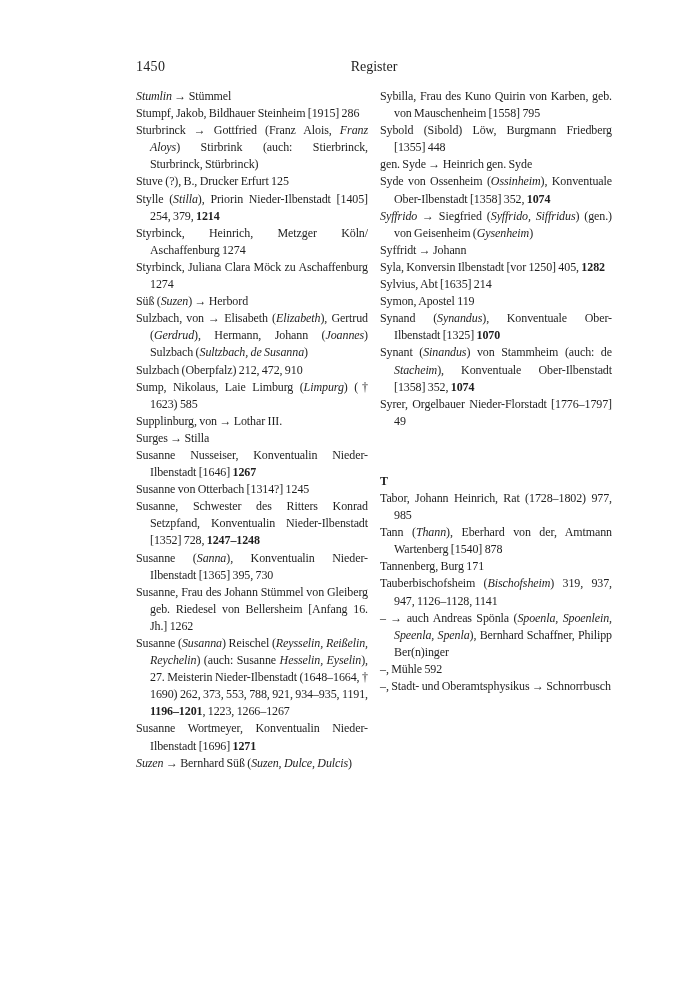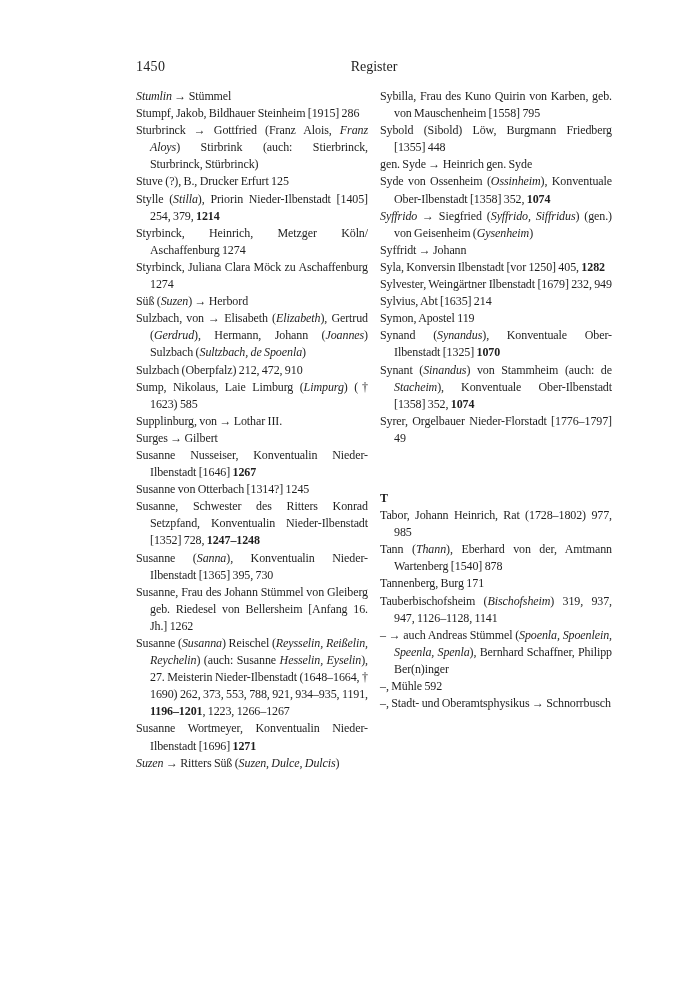--- a/index.html
+++ b/index.html
@@ -66,52 +66,51 @@
     <div class="columns">
       <div class="col">
           <p class="entry"><span class="i">Stumlin</span><span> → Stümmel</span></p>
           <p class="entry"><span>Stumpf, Jakob, Bildhauer Steinheim [1915] 286</span></p>
           <p class="entry"><span>Sturbrinck → Gottfried (Franz Alois, </span><span class="i">Franz Aloys</span><span>) Stirbrink (auch: Stierbrinck, Sturbrinck, Stürbrinck)</span></p>
           <p class="entry"><span>Stuve (?), B., Drucker Erfurt 125</span></p>
           <p class="entry"><span>Stylle (</span><span class="i">Stilla</span><span>), Priorin Nieder-Ilbenstadt [1405] 254, 379, </span><span class="b">1214</span></p>
           <p class="entry"><span>Styrbinck, Heinrich, Metzger Köln/​Aschaffenburg 1274</span></p>
           <p class="entry"><span>Styrbinck, Juliana Clara Möck zu Aschaf­fenburg 1274</span></p>
           <p class="entry"><span>Süß (</span><span class="i">Suzen</span><span>) → Herbord</span></p>
-          <p class="entry"><span>Sulzbach, von → Elisabeth (</span><span class="i">Elizabeth</span><span>), Gertrud (</span><span class="i">Gerdrud</span><span>), Hermann, Johann (</span><span class="i">Joannes</span><span>) Sulzbach (</span><span class="i">Sultzbach, de Spoenla</span><span>)</span></p>
+          <p class="entry"><span>Sulzbach, von → Elisabeth (</span><span class="i">Elizabeth</span><span>), Gertrud (</span><span class="i">Gerdrud</span><span>), Hermann, Johann (</span><span class="i">Joannes</span><span>) Sulzbach (</span><span class="i">Sultzbach, de Susanna</span><span>)</span></p>
           <p class="entry"><span>Sulzbach (Oberpfalz) 212, 472, 910</span></p>
           <p class="entry"><span>Sump, Nikolaus, Laie Limburg (</span><span class="i">Limpurg</span><span>) († 1623) 585</span></p>
           <p class="entry"><span>Supplinburg, von → Lothar III.</span></p>
-          <p class="entry"><span>Surges → Gilbert</span></p>
+          <p class="entry"><span>Surges → Stilla</span></p>
           <p class="entry"><span>Susanne Nusseiser, Konventualin Nieder-Ilbenstadt [1646] </span><span class="b">1267</span></p>
           <p class="entry"><span>Susanne von Otterbach [1314?] 1245</span></p>
           <p class="entry"><span>Susanne, Schwester des Ritters Konrad Setzpfand, Konventualin Nieder-Ilbenstadt [1352] 728, </span><span class="b">1247–1248</span></p>
           <p class="entry"><span>Susanne (</span><span class="i">Sanna</span><span>), Konventualin Nieder-Ilbenstadt [1365] 395, 730</span></p>
           <p class="entry"><span>Susanne, Frau des Johann Stümmel von Gleiberg geb. Riedesel von Bellersheim [Anfang 16. Jh.] 1262</span></p>
           <p class="entry"><span>Susanne (</span><span class="i">Susanna</span><span>) Reischel (</span><span class="i">Reysselin, Reißelin, Reychelin</span><span>) (auch: Susanne </span><span class="i">Hesselin, Eyselin</span><span>), 27. Meisterin Nieder-Ilbenstadt (1648–1664, † 1690) 262, 373, 553, 788, 921, 934–935, 1191, </span><span class="b">1196–1201</span><span>, 1223, 1266–1267</span></p>
           <p class="entry"><span>Susanne Wortmeyer, Konventualin Nieder-Ilbenstadt [1696] </span><span class="b">1271</span></p>
-          <p class="entry"><span class="i">Suzen</span><span> → Ritters Süß (</span><span class="i">Suzen, Dulce, Dulcis</span><span>)</span></p>
+          <p class="entry"><span class="i">Suzen</span><span> → Bernhard Süß (</span><span class="i">Suzen, Dulce, Dulcis</span><span>)</span></p>
         </div>
       <div class="col">
           <p class="entry"><span>Sybilla, Frau des Kuno Quirin von Karben, geb. von Mauschenheim [1558] 795</span></p>
           <p class="entry"><span>Sybold (Sibold) Löw, Burgmann Friedberg [1355] 448</span></p>
           <p class="entry"><span>gen. Syde → Heinrich gen. Syde</span></p>
           <p class="entry"><span>Syde von Ossenheim (</span><span class="i">Ossinheim</span><span>), Kon­ventuale Ober-Ilbenstadt [1358] 352, </span><span class="b">1074</span></p>
           <p class="entry"><span class="i">Syffrido</span><span> → Siegfried (</span><span class="i">Syffrido, Siffridus</span><span>) (gen.) von Geisenheim (</span><span class="i">Gysenheim</span><span>)</span></p>
           <p class="entry"><span>Syffridt → Johann</span></p>
           <p class="entry"><span>Syla, Konversin Ilbenstadt [vor 1250] 405, </span><span class="b">1282</span></p>
-          <p class="entry"><span>Sylvester, Weingärtner Ilbenstadt [1679] 232, 949</span></p>
           <p class="entry"><span>Sylvius, Abt [1635] 214</span></p>
           <p class="entry"><span>Symon, Apostel 119</span></p>
           <p class="entry"><span>Synand (</span><span class="i">Synandus</span><span>), Konventuale Ober-Ilbenstadt [1325] </span><span class="b">1070</span></p>
           <p class="entry"><span>Synant (</span><span class="i">Sinandus</span><span>) von Stammheim (auch: de </span><span class="i">Stacheim</span><span>), Konventuale Ober-Ilbenstadt [1358] 352, </span><span class="b">1074</span></p>
           <p class="entry"><span>Syrer, Orgelbauer Nieder-Florstadt [1776–1797] 49</span></p>
           <p class="entry heading"><span class="b">T</span></p>
           <p class="entry"><span>Tabor, Johann Heinrich, Rat (1728–1802) 977, 985</span></p>
           <p class="entry"><span>Tann (</span><span class="i">Thann</span><span>), Eberhard von der, Amtmann Wartenberg [1540] 878</span></p>
           <p class="entry"><span>Tannenberg, Burg 171</span></p>
           <p class="entry"><span>Tauberbischofsheim (</span><span class="i">Bischofsheim</span><span>) 319, 937, 947, 1126–1128, 1141</span></p>
-          <p class="entry"><span>– → auch Andreas Stümmel (</span><span class="i">Spoenla, Spoenlein, Speenla, Spenla</span><span>), Bernhard Schaffner, Philipp Ber(n)inger</span></p>
+          <p class="entry"><span>– → auch Andreas Spönla (</span><span class="i">Spoenla, Spoenlein, Speenla, Spenla</span><span>), Bernhard Schaffner, Philipp Ber(n)inger</span></p>
           <p class="entry"><span>–, Mühle 592</span></p>
           <p class="entry"><span>–, Stadt- und Oberamtsphysikus → Schnorrbusch</span></p>
         </div>
     </div>
   </div>
 </div>
 
 </body></html>

